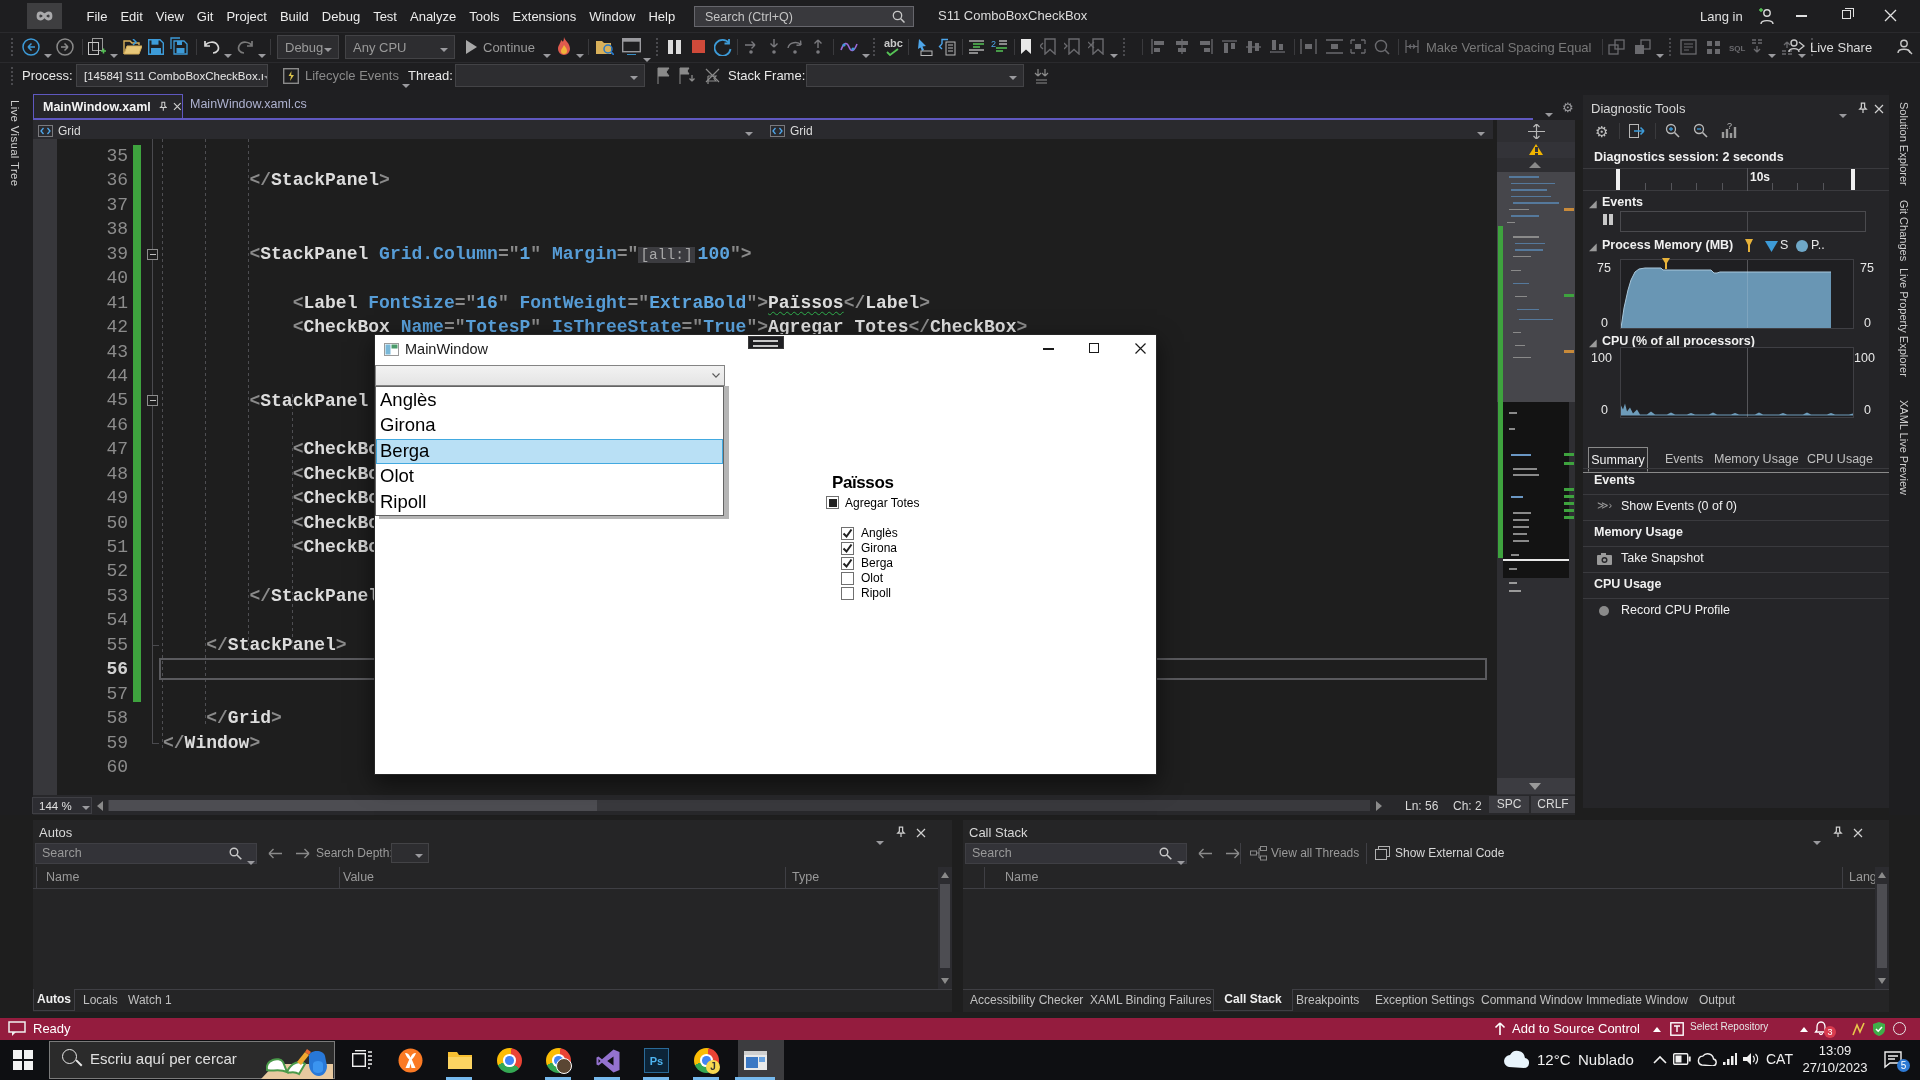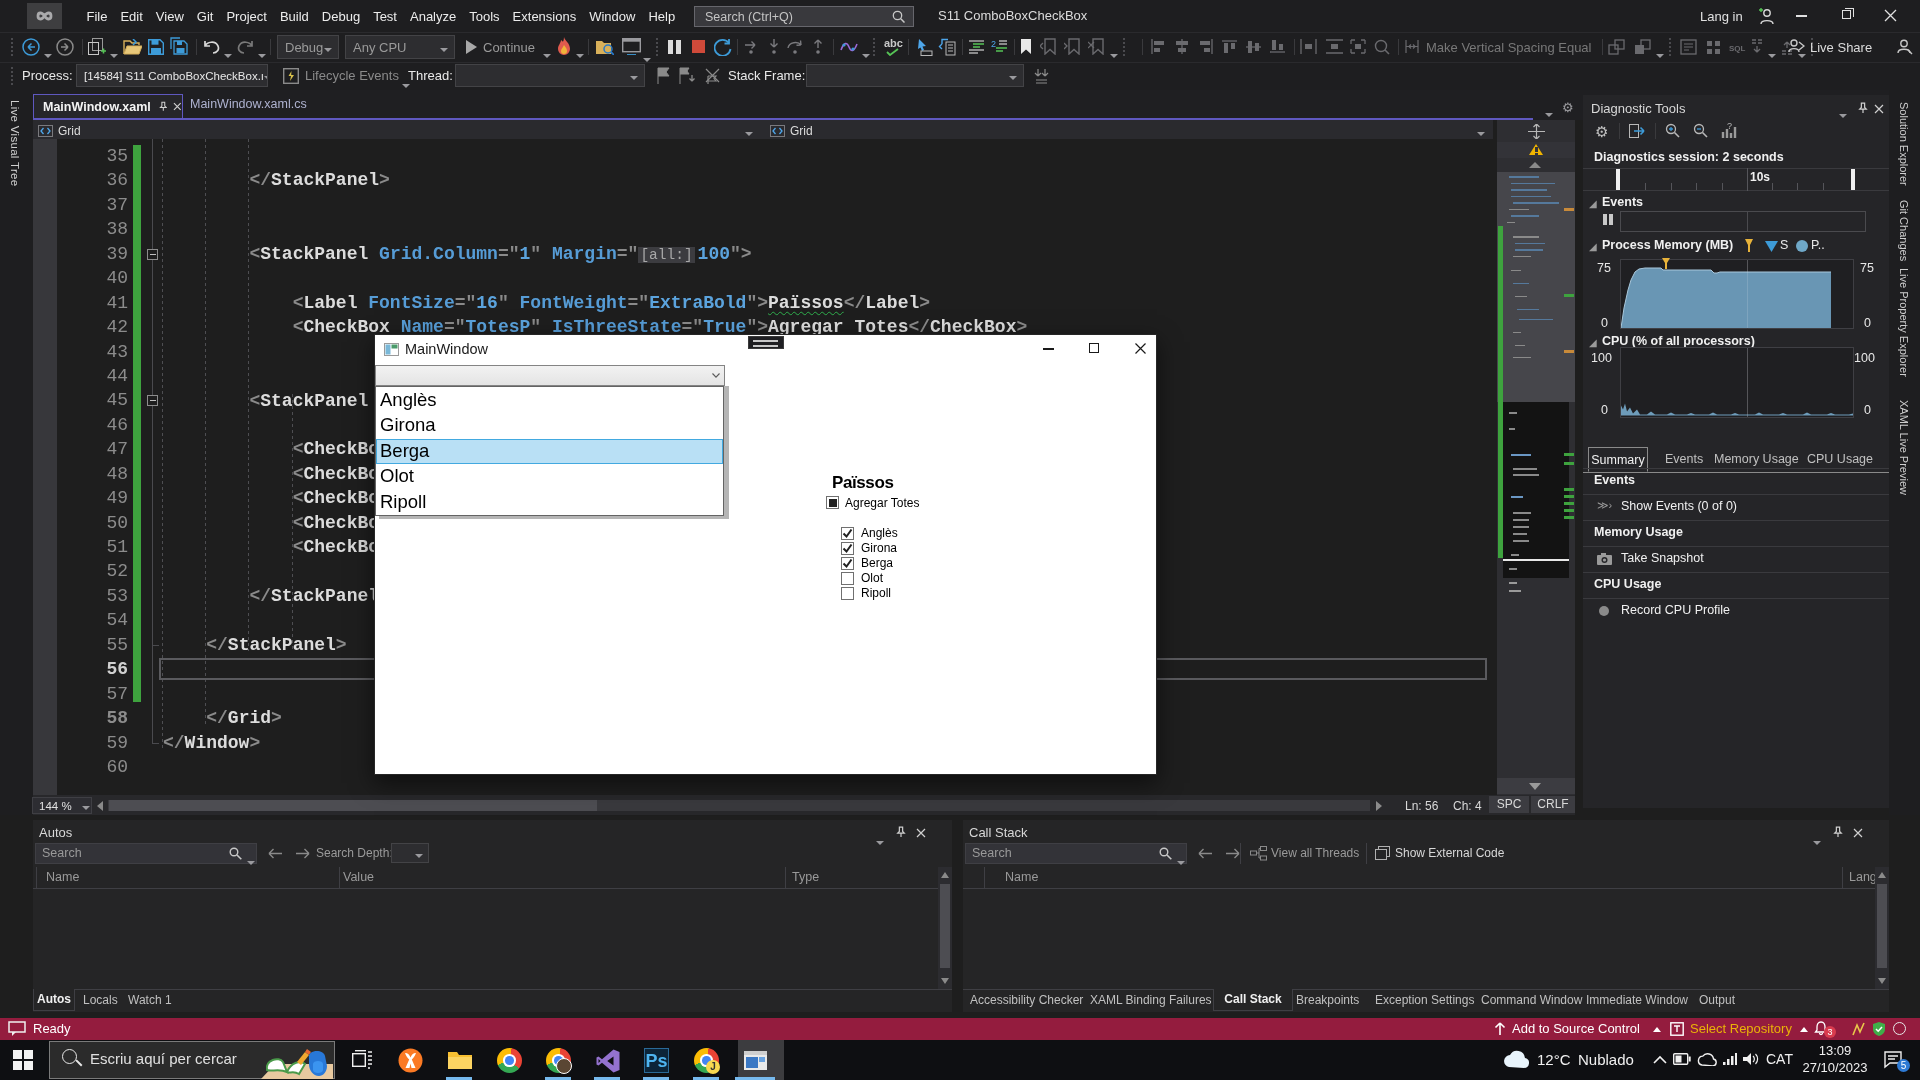--- a/index.html
+++ b/index.html
@@ -406,21 +406,21 @@
         <div style="height:24.45px;line-height:24.45px;">48</div>
         <div style="height:24.45px;line-height:24.45px;">49</div>
         <div style="height:24.45px;line-height:24.45px;">50</div>
         <div style="height:24.45px;line-height:24.45px;">51</div>
         <div style="height:24.45px;line-height:24.45px;">52</div>
         <div style="height:24.45px;line-height:24.45px;">53</div>
         <div style="height:24.45px;line-height:24.45px;">54</div>
         <div style="height:24.45px;line-height:24.45px;">55</div>
         <div style="height:24.45px;line-height:24.45px;color:#d0d0d0;font-weight:bold">56</div>
         <div style="height:24.45px;line-height:24.45px;">57</div>
-        <div style="height:24.45px;line-height:24.45px;font-weight:bold;">58</div>
+        <div style="height:24.45px;line-height:24.45px;">58</div>
         <div style="height:24.45px;line-height:24.45px;">59</div>
         <div style="height:24.45px;line-height:24.45px;">60</div>
       </div>
       <div class="abs mono" style="left:130px;top:29.45px;height:24.45px;line-height:24.45px;font-size:18px;font-weight:700;white-space:pre">        <span style="color:#8a8a8a">&lt;/</span><span style="color:#dcdcdc">StackPanel</span><span style="color:#8a8a8a">&gt;</span></div>
       <div class="abs mono" style="left:130px;top:102.8px;height:24.45px;line-height:24.45px;font-size:18px;font-weight:700;white-space:pre">        <span style="color:#8a8a8a">&lt;</span><span style="color:#dcdcdc">StackPanel</span> <span style="color:#569cd6">Grid.Column</span><span style="color:#8a8a8a">="</span><span style="color:#5ba3dd">1</span><span style="color:#8a8a8a">"</span> <span style="color:#569cd6">Margin</span><span style="color:#8a8a8a">="</span><span style="background:#3c3c40;color:#a8a8a8;font-size:14.5px;font-weight:400;padding:0 2px;margin-right:3px">[all:]</span><span style="color:#5ba3dd">100</span><span style="color:#8a8a8a">"&gt;</span></div>
       <div class="abs mono" style="left:130px;top:151.7px;height:24.45px;line-height:24.45px;font-size:18px;font-weight:700;white-space:pre">            <span style="color:#8a8a8a">&lt;</span><span style="color:#dcdcdc">Label</span> <span style="color:#569cd6">FontSize</span><span style="color:#8a8a8a">="</span><span style="color:#5ba3dd">16</span><span style="color:#8a8a8a">"</span> <span style="color:#569cd6">FontWeight</span><span style="color:#8a8a8a">="</span><span style="color:#5ba3dd">ExtraBold</span><span style="color:#8a8a8a">"</span><span style="color:#8a8a8a">&gt;</span><span style="color:#dcdcdc;text-decoration:underline wavy #2fae4d 1px;text-underline-offset:3px">Païssos</span><span style="color:#8a8a8a">&lt;/</span><span style="color:#dcdcdc">Label</span><span style="color:#8a8a8a">&gt;</span></div>
       <div class="abs mono" style="left:130px;top:176.15px;height:24.45px;line-height:24.45px;font-size:18px;font-weight:700;white-space:pre">            <span style="color:#8a8a8a">&lt;</span><span style="color:#dcdcdc">CheckBox</span> <span style="color:#569cd6">Name</span><span style="color:#8a8a8a">="</span><span style="color:#5ba3dd">TotesP</span><span style="color:#8a8a8a">"</span> <span style="color:#569cd6">IsThreeState</span><span style="color:#8a8a8a">="</span><span style="color:#5ba3dd">True</span><span style="color:#8a8a8a">"</span><span style="color:#8a8a8a">&gt;</span><span style="color:#dcdcdc;text-decoration:underline wavy #2fae4d 1px;text-underline-offset:3px">Agregar Totes</span><span style="color:#8a8a8a">&lt;/</span><span style="color:#dcdcdc">CheckBox</span><span style="color:#8a8a8a">&gt;</span></div>
       <div class="abs mono" style="left:130px;top:249.5px;height:24.45px;line-height:24.45px;font-size:18px;font-weight:700;white-space:pre">        <span style="color:#8a8a8a">&lt;</span><span style="color:#dcdcdc">StackPanel</span> <span style="color:#569cd6">Orientation</span><span style="color:#8a8a8a">="</span><span style="color:#5ba3dd">Vertical</span><span style="color:#8a8a8a">"</span><span style="color:#8a8a8a">&gt;</span></div>
       <div class="abs mono" style="left:130px;top:298.4px;height:24.45px;line-height:24.45px;font-size:18px;font-weight:700;white-space:pre">            <span style="color:#8a8a8a">&lt;</span><span style="color:#dcdcdc">CheckBox</span><span style="color:#8a8a8a">&gt;</span><span style="color:#dcdcdc">Anglès</span><span style="color:#8a8a8a">&lt;/</span><span style="color:#dcdcdc">CheckBox</span><span style="color:#8a8a8a">&gt;</span></div>
       <div class="abs mono" style="left:130px;top:322.84999999999997px;height:24.45px;line-height:24.45px;font-size:18px;font-weight:700;white-space:pre">            <span style="color:#8a8a8a">&lt;</span><span style="color:#dcdcdc">CheckBox</span><span style="color:#8a8a8a">&gt;</span><span style="color:#dcdcdc">Girona</span><span style="color:#8a8a8a">&lt;/</span><span style="color:#dcdcdc">CheckBox</span><span style="color:#8a8a8a">&gt;</span></div>
@@ -502,21 +502,21 @@
     </div>
 
 <div class="abs" style="left:33px;top:795px;width:1542px;height:20px;background:#28282b"></div>
 <div class="abs" id="edbottom" style="left:0;top:0;width:1920px;height:1080px;pointer-events:none">
       <div class="abs" style="left:32px;top:797px;width:60px;height:17px;background:#2d2d32;border:1px solid #3f3f44;color:#e0e0e0;font-size:11.5px;display:flex;align-items:center;padding-left:6px">144 %<span class="caret" style="margin-left:10px"></span></div>
       <div class="abs" style="left:97px;top:801px;width:0;height:0;border-top:5px solid transparent;border-bottom:5px solid transparent;border-right:6px solid #8a8a8a"></div>
       <div class="abs" style="left:108px;top:800px;width:1262px;height:11px;background:#39393d"></div>
       <div class="abs" style="left:109px;top:800px;width:488px;height:11px;background:#4d4d52"></div>
       <div class="abs" style="left:1376px;top:801px;width:0;height:0;border-top:5px solid transparent;border-bottom:5px solid transparent;border-left:6px solid #8a8a8a"></div>
       <div class="abs" style="left:1405px;top:799px;color:#d8d8d8;font-size:12px">Ln: 56</div>
-      <div class="abs" style="left:1453px;top:799px;color:#d8d8d8;font-size:12px">Ch: 4</div>
+      <div class="abs" style="left:1453px;top:799px;color:#d8d8d8;font-size:12px">Ch: 2</div>
       <div class="abs" style="left:1489px;top:796px;width:40px;height:17px;background:#3c3c41;color:#d8d8d8;font-size:12px;text-align:center;line-height:17px">SPC</div>
       <div class="abs" style="left:1531px;top:796px;width:44px;height:17px;background:#3c3c41;color:#d8d8d8;font-size:12px;text-align:center;line-height:17px">CRLF</div>
     </div>
 
 <div class="abs" id="diag" style="left:1583px;top:95px;width:306px;height:713px;background:#252528">
       <div class="abs" style="left:8px;top:6px;color:#d8d8d8;font-size:13px">Diagnostic Tools</div>
       <span class="abs caret" style="left:256px;top:9px"></span>
       <svg class="abs" style="left:275px;top:7px" width="10" height="12" viewBox="0 0 9 11">
         <path d="M3 1 H6 V5 L7.5 6.5 H1.5 L3 5 Z M4.5 6.5 V10" fill="none" stroke="#d0d0d0" stroke-width="1.1"></path>
       </svg>
@@ -740,21 +740,21 @@
       <div class="abs" style="left:33px;top:3px;color:#fff;font-size:13px">Ready</div>
       <svg class="abs" style="left:1494px;top:4px" width="12" height="14" viewBox="0 0 12 14">
         <path d="M6 13 V1 M6 1 L1.5 5.5 M6 1 L10.5 5.5" stroke="#fff" stroke-width="1.6" fill="none"></path>
       </svg>
       <div class="abs" style="left:1512px;top:3px;color:#fff;font-size:13px">Add to Source Control</div>
       <div class="abs" style="left:1653px;top:9px;width:0;height:0;border-left:4px solid transparent;border-right:4px solid transparent;border-bottom:5px solid #fff"></div>
       <svg class="abs" style="left:1670px;top:4px" width="14" height="14" viewBox="0 0 14 14">
         <rect x="0.8" y="0.8" width="12.4" height="12.4" fill="none" stroke="#fff" stroke-width="1.4"></rect>
         <path d="M4 4 H10 M7 4 V10" stroke="#fff" stroke-width="1.4"></path>
       </svg>
-      <div class="abs" style="left:1690px;top:3px;color:#eab308;font-size:13px">Select Repository</div>
+      <div class="abs" style="left:1690px;top:3px;color:#e5e5e5;font-size:10px">Select Repository</div>
       <div class="abs" style="left:1800px;top:9px;width:0;height:0;border-left:4px solid transparent;border-right:4px solid transparent;border-bottom:5px solid #fff"></div>
       <svg class="abs" style="left:1814px;top:3px" width="14" height="15" viewBox="0 0 14 15">
         <path d="M7 1 C4 1 3 3.5 3 6 L3 9 L1.5 11 H12.5 L11 9 L11 6 C11 3.5 10 1 7 1 Z M5.5 12 a1.5 1.5 0 0 0 3 0" fill="none" stroke="#fff" stroke-width="1.3"></path>
       </svg>
       <div class="abs" style="left:1824px;top:8px;width:12px;height:12px;border-radius:50%;background:#d83b4e;color:#fff;font-size:9px;text-align:center;line-height:12px">3</div>
       <svg class="abs" style="left:1852px;top:4px" width="13" height="14" viewBox="0 0 13 14">
         <path d="M1 13 L5 3 L8 10 L12 1" stroke="#e8c84a" stroke-width="1.6" fill="none"></path>
       </svg>
       <svg class="abs" style="left:1872px;top:4px" width="14" height="14" viewBox="0 0 14 14">
         <path d="M7 0 L13 2 V7 C13 10.5 10.5 13 7 14 C3.5 13 1 10.5 1 7 V2 Z" fill="#3fae49"></path>
@@ -817,21 +817,21 @@
         <div class="abs" style="left:10px;top:10px;width:16px;height:16px;border-radius:50%;background:#5a4633;border:1px solid #fff"></div>
       </div>
       <div class="abs" style="left:545px;top:37px;width:26px;height:3px;background:#76b9ed"></div>
       <div class="abs" style="left:595px;top:8px">
         <svg width="26" height="26" viewBox="0 0 26 26">
           <path d="M18.5 1.5 L24.5 4 V22 L18.5 24.5 L7 14.8 L3.5 17.5 L1.5 16.5 V9.5 L3.5 8.5 L7 11.2 L18.5 1.5 Z M18.5 8.5 L12.2 13 L18.5 17.5 Z M3.5 11 L5.5 13 L3.5 15 Z" fill="#9472cf" fill-rule="evenodd"></path>
         </svg>
       </div>
       <div class="abs" style="left:594px;top:37px;width:26px;height:3px;background:#76b9ed"></div>
       <div class="abs" style="left:644px;top:8px">
-        <div style="width:25px;height:25px;background:#0c2438;border:1.5px solid #2a6a98;color:#4eb4f0;font-weight:bold;font-size:18px;text-align:center;line-height:24px;font-family:'Liberation Sans'">Ps</div>
+        <div style="width:25px;height:25px;background:#0c2438;border:1.5px solid #2a6a98;color:#4eb4f0;font-weight:bold;font-size:11px;text-align:center;line-height:24px;font-family:'Liberation Sans'">Ps</div>
       </div>
       <div class="abs" style="left:643px;top:37px;width:26px;height:3px;background:#76b9ed"></div>
       <div class="abs" style="left:694px;top:8px">
         <div style="position:relative;width:25px;height:25px">
           <div style="position:absolute;width:25px;height:25px;border-radius:50%;background:conic-gradient(from 130deg,#34a853 0 33.3%,#fbbc05 33.3% 66.6%,#ea4335 66.6% 100%)"></div>
           <div style="position:absolute;left:6.2px;top:6.2px;width:12.6px;height:12.6px;border-radius:50%;background:#fff"></div>
           <div style="position:absolute;left:8.2px;top:8.2px;width:8.6px;height:8.6px;border-radius:50%;background:#4285f4"></div>
         </div>
         <div class="abs" style="left:12px;top:12px;width:14px;height:14px;border-radius:50%;background:#f8d850;color:#333;font-size:10px;font-weight:bold;text-align:center;line-height:14px">J</div>
       </div>

